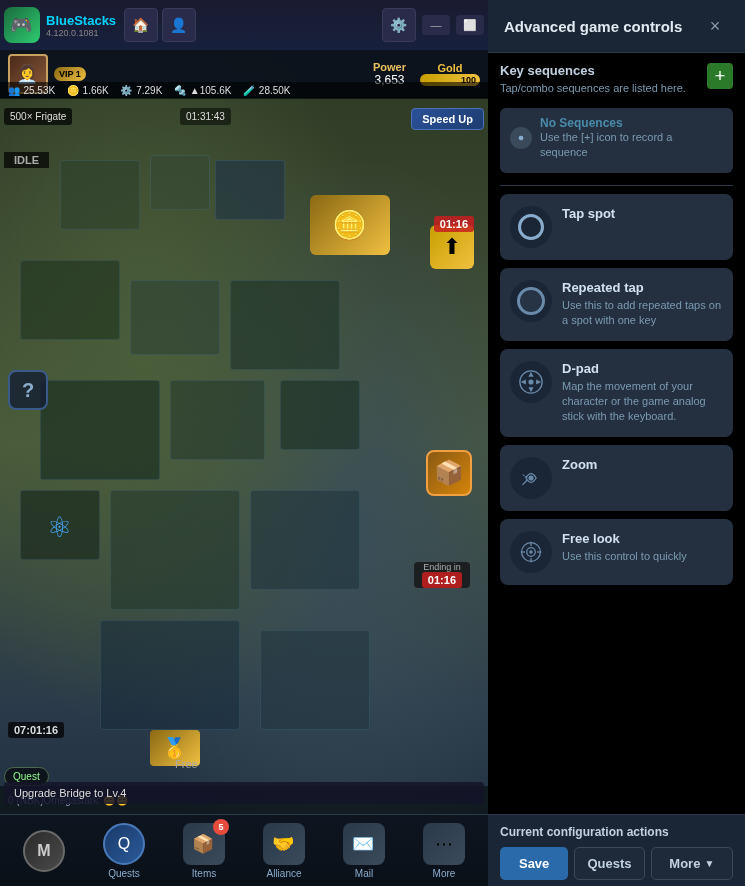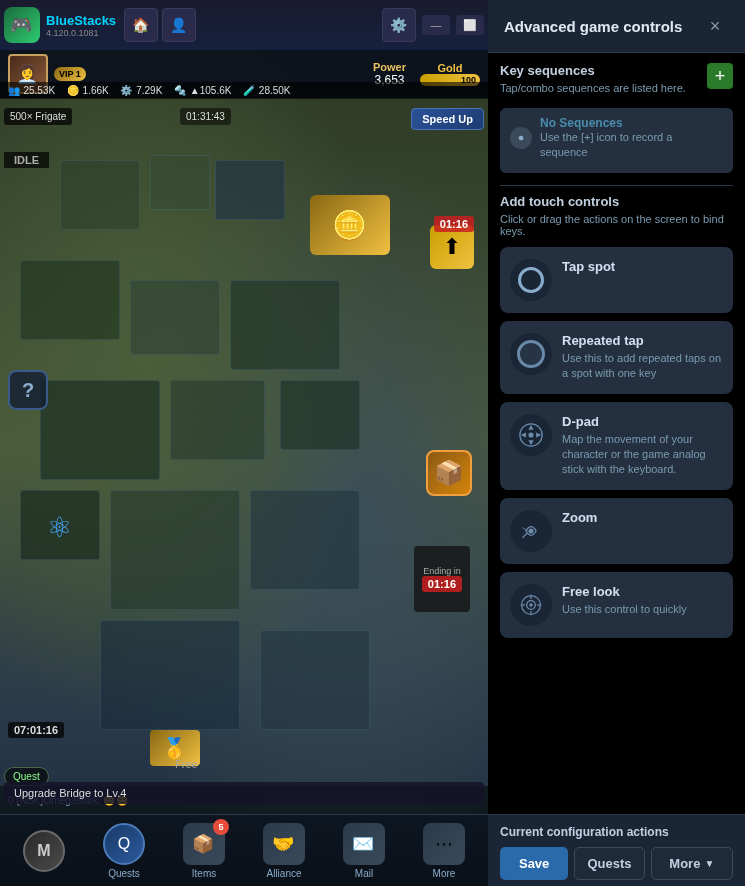--- a/index.html
+++ b/index.html
@@ -781,21 +781,21 @@
   </div>
   <div class="bld-rect" style="top:490px;left:110px;width:130px;height:120px;background:rgba(30,50,40,0.5);"></div>
   <div class="bld-rect" style="top:490px;left:250px;width:110px;height:100px;background:rgba(25,45,55,0.5);"></div>
   <div class="bld-rect" style="top:620px;left:100px;width:140px;height:110px;background:rgba(20,40,55,0.5);"></div>
   <div class="bld-rect" style="top:630px;left:260px;width:110px;height:100px;background:rgba(30,50,60,0.5);"></div>
 
   <div style="position:absolute;top:195px;left:310px;width:80px;height:60px;background:linear-gradient(135deg,#8B6914,#f0c040);border-radius:6px;z-index:4;display:flex;align-items:center;justify-content:center;font-size:28px;">🪙</div>
 
   <div style="position:absolute;top:370px;left:8px;width:40px;height:40px;background:rgba(20,30,50,0.8);border:2px solid #3a5a8a;border-radius:8px;display:flex;align-items:center;justify-content:center;color:#8aaccc;font-size:20px;font-weight:bold;z-index:6;">?</div>
 
-  <div style="position:absolute;top:546px;right:18px;background:rgba(20,20,20,0.8);border-radius:4px;padding:20px 8px;z-index:6;">
+  <div style="position:absolute;top:562px;right:18px;background:rgba(20,20,20,0.8);border-radius:4px;padding:0 8px;z-index:6;">
     <div style="color:#aaa;font-size:9px;text-align:center;">Ending in</div>
     <div class="countdown-red" style="position:static;text-align:center;">01:16</div>
   </div>
 
   <div style="position:absolute;top:450px;right:16px;width:46px;height:46px;background:linear-gradient(135deg,#8B5a14,#d4840a);border-radius:8px;display:flex;align-items:center;justify-content:center;font-size:24px;z-index:6;border:2px solid #f0a040;">📦</div>
 
   <div class="arrow-btn">⬆</div>
 
   <div class="countdown-red" style="top:216px;right:14px;">01:16</div>
 
@@ -884,24 +884,20 @@
           <div>
             <div class="seq-no-seq">No Sequences</div>
             <div class="seq-instruction">Use the [+] icon to record a sequence</div>
           </div>
         </div>
       </div>
     </div>
 
     <div class="divider"></div>
 
-    <div>
-      <div class="section-title">Add touch controls</div>
-      <div class="section-desc">Click or drag the actions on the screen to bind keys.</div>
-    </div>
 
     <div class="control-card">
       <div class="ctrl-icon">
         <div class="tap-spot-icon"></div>
       </div>
       <div class="ctrl-text">
         <div class="ctrl-name">Tap spot</div>
       </div>
     </div>
 

